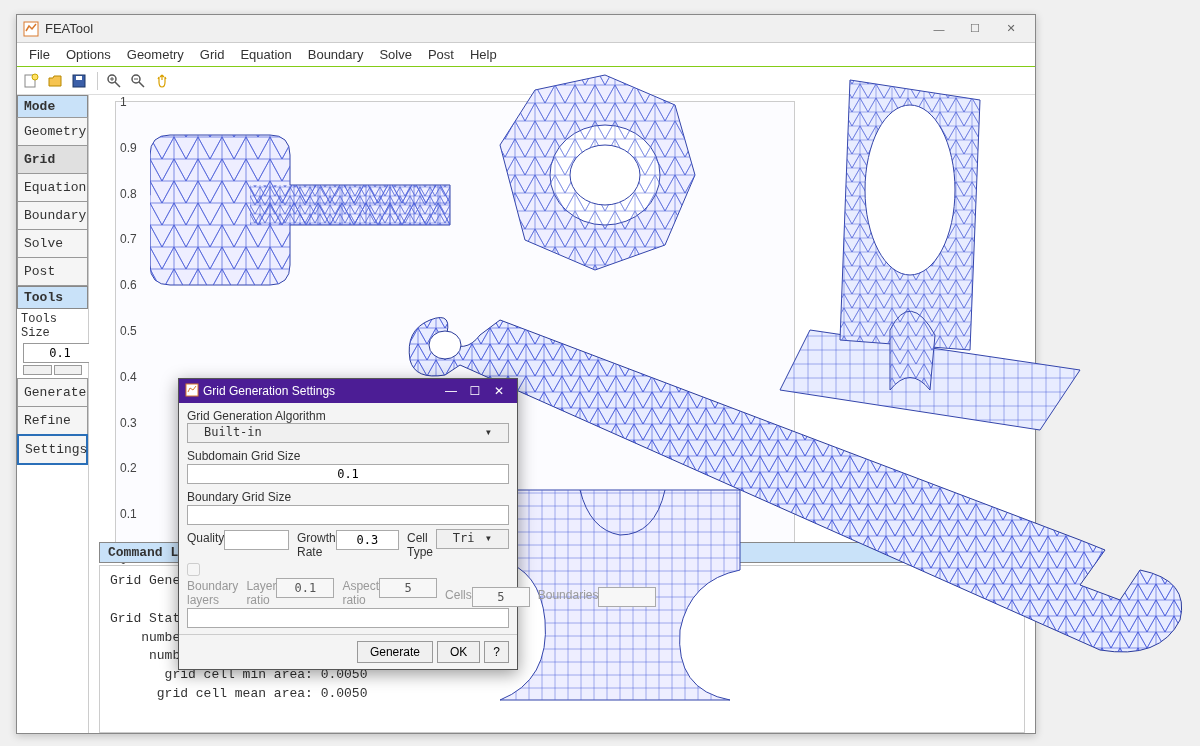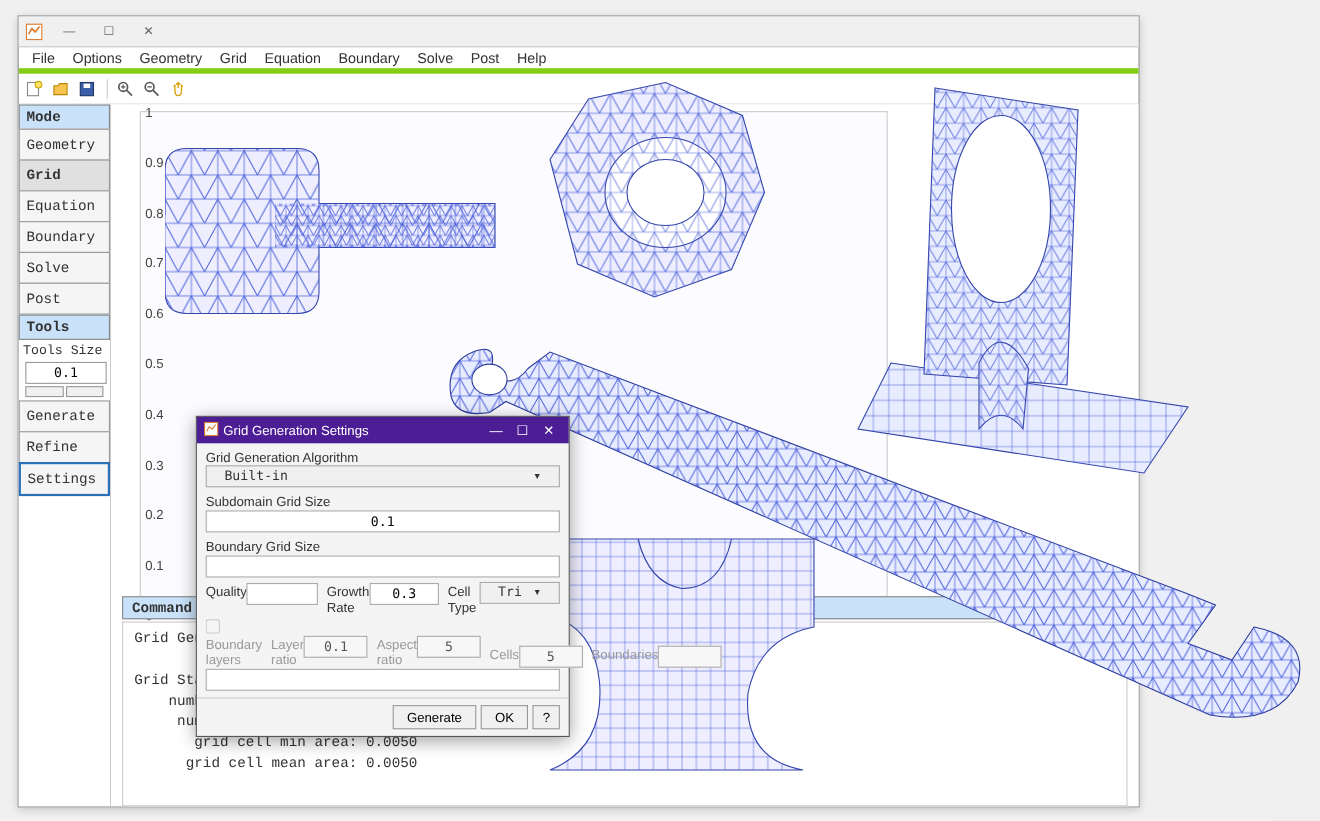--- a/index.html
+++ b/index.html
@@ -3,27 +3,27 @@
 <meta charset="utf-8">
 <style>
 * { box-sizing: border-box; margin: 0; padding: 0; }
 body { font-family: "Segoe UI", Tahoma, sans-serif; font-size: 13px; background: #f0f0f0; color: #333; width: 1200px; height: 746px; overflow: hidden; position: relative; }
 .window { position: absolute; left: 16px; top: 14px; width: 1020px; height: 720px; background: #fff; border: 1px solid #888; box-shadow: 0 2px 8px rgba(0,0,0,0.2); }
 .titlebar { height: 28px; background: #f0f0f0; border-bottom: 1px solid #ccc; display: flex; align-items: center; padding: 0 6px; }
 .titlebar-icon { width: 16px; height: 16px; margin-right: 6px; }
 .titlebar-title { flex: 1; font-size: 13px; }
 .titlebar-btns { display: flex; }
 .titlebar-btn { width: 36px; height: 24px; display: flex; align-items: center; justify-content: center; color: #666; font-size: 11px; }
-.menubar { height: 24px; display: flex; align-items: center; padding: 0 4px; border-bottom: 5px solid #84cc16; text-align: center; }
+.menubar { height: 24px; display: flex; align-items: center; padding: 0 4px; border-bottom: 1px solid #84cc16; text-align: center; }
 .menubar span { padding: 2px 8px; cursor: default; }
 .toolbar { height: 28px; display: flex; align-items: center; padding: 2px 4px; border-bottom: 1px solid #ddd; gap: 2px; }
 .toolbar-icon { width: 20px; height: 20px; display: flex; align-items: center; justify-content: center; margin-right: 2px; cursor: pointer; }
 .toolbar-sep { width: 1px; height: 18px; background: #ccc; margin: 0 4px; }
 .body { display: flex; height: calc(100% - 80px); }
-.sidebar { width: 84px; background: #fff; border-right: 1px solid #ccc; display: flex; flex-direction: column; font-family: "Courier New", monospace; }
+.sidebar { width: 72px; background: #fff; border-right: 1px solid #ccc; display: flex; flex-direction: column; font-family: "Courier New", monospace; }
 .side-header { background: #c9e2f9; border: 1px solid #888; font-weight: bold; padding: 3px 6px; font-size: 13px; }
 .side-btn { border: 1px solid #999; background: #f5f5f5; padding: 6px 6px; font-size: 13px; text-align: left; cursor: pointer; margin-top: -1px; }
 .side-btn.active { background: #e0e0e0; font-weight: bold; }
 .side-sub { padding: 3px 4px; font-size: 12px; }
 .side-input { width: 74px; height: 20px; border: 1px solid #999; background: #fff; font-family: monospace; font-size: 12px; text-align: center; }
 .side-stepper { display: flex; gap: 2px; margin-top: 2px; }
 .side-stepper div { width: 35px; height: 10px; border: 1px solid #999; background: #f0f0f0; }
 .side-btn.highlight { border: 2px solid #2a6fb8; }
 .canvas { flex: 1; position: relative; background: #fff; }
 .plot-axes { position: absolute; left: 26px; top: 6px; width: 680px; height: 460px; border: 1px solid #ccc; background: rgba(245,245,255,0.3); }
@@ -51,20 +51,21 @@
 <body>
 
 <div class="window">
   <div class="titlebar">
     <span class="titlebar-icon">
       <svg width="16" height="16">
           <rect x="1" y="1" width="14" height="14" fill="#fff" stroke="#d97a2e"></rect>
           <path d="M3 10 L6 5 L9 8 L13 3" stroke="#d97a2e" fill="none" stroke-width="1.5"></path>
         </svg>
     </span>
+    <span class="titlebar-title">FEATool</span>
     <div class="titlebar-btns">
       <div class="titlebar-btn">—</div>
       <div class="titlebar-btn">☐</div>
       <div class="titlebar-btn">✕</div>
     </div>
   </div>
   <div class="menubar">
     <span>File</span>
     <span>Options</span>
     <span>Geometry</span>

